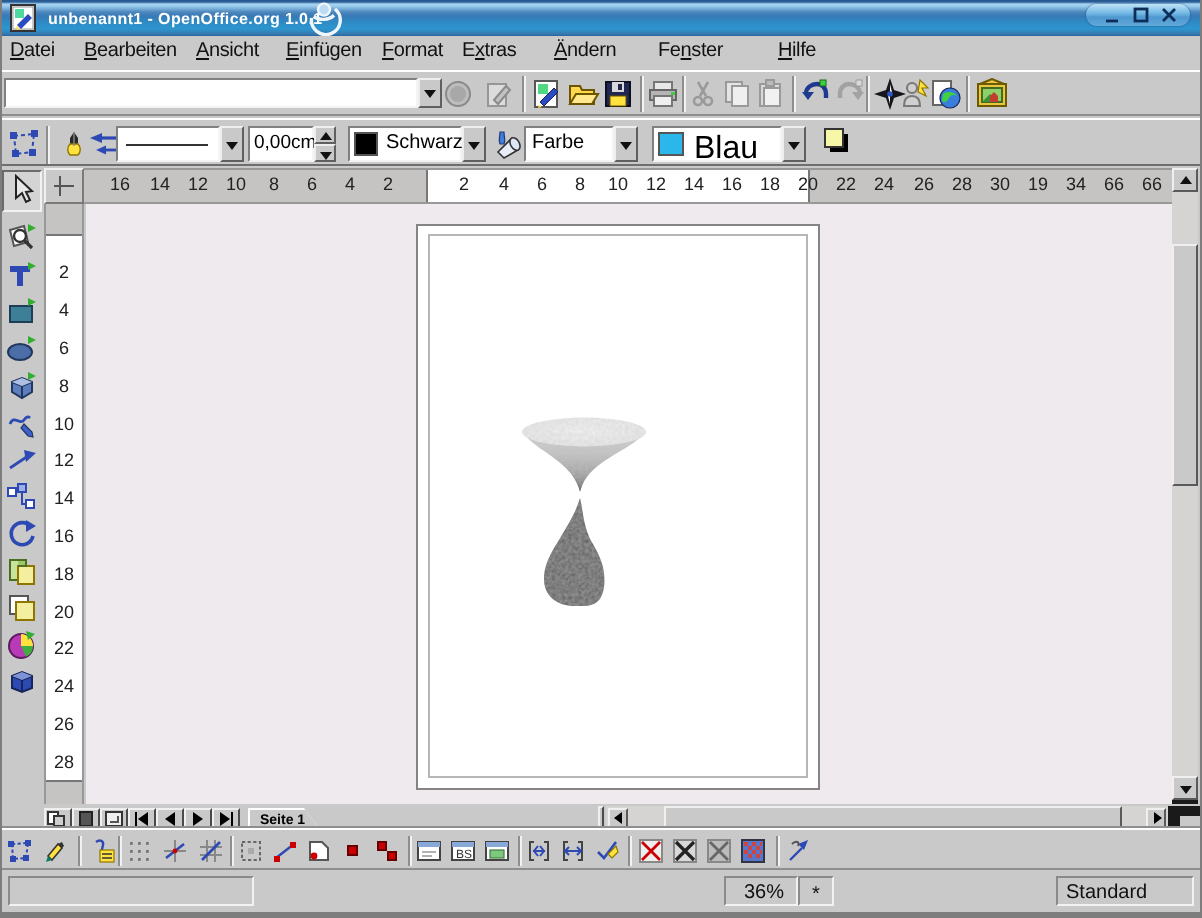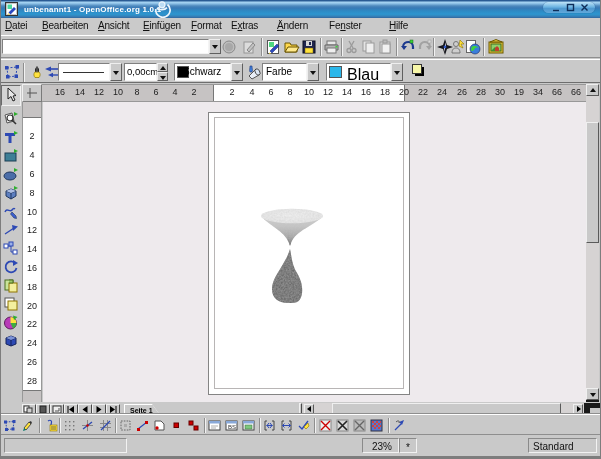--- a/index.html
+++ b/index.html
@@ -265,21 +265,21 @@
       <span style="position:absolute;left:2px;top:2px;">0,00cm</span>
     </div>
   <div class="combobtn" style="left:157px;top:3px;width:11px;height:9px;">
       <div class="arrup" style="left:2px;top:2px;"></div>
     </div>
   <div class="combobtn" style="left:157px;top:12px;width:11px;height:9px;">
       <div class="arrdn" style="left:2px;top:3px;"></div>
     </div>
   <div class="sunken" style="position:absolute;left:174px;top:3px;width:57px;height:18px;font-size:10px;">
     <div style="position:absolute;left:2px;top:2px;width:12px;height:12px;background:#000;border:1px solid #555;"></div>
-    <span style="position:absolute;left:8px;top:2px;text-align:center;">Schwarz</span>
+    <span style="position:absolute;left:18px;top:2px;text-align:center;">Schwarz</span>
     </div>
   <div class="combobtn" style="left:231px;top:3px;width:12px;height:18px;">
       <div class="arrdn" style="left:2px;top:7px;"></div>
     </div>
   <div class="ico" style="left:247px;top:4px;">
     <svg width="16" height="16">
         <path d="M2 12 L5 15 L12 11 L9 5 Z" fill="#e8eef8" stroke="#333" stroke-width="0.8"></path>
         <ellipse cx="10.5" cy="8" rx="2.2" ry="3.4" fill="#dce6f4" stroke="#333" stroke-width="0.8" transform="rotate(-30 10.5 8)"></ellipse>
         <path d="M3 2 C3 5 2 6 3 8 L5 8 C6 6 5 5 5 2 Z" fill="#3f7edc" stroke="#223a77" stroke-width="0.6"></path>
       </svg>
@@ -722,21 +722,21 @@
       <svg width="13" height="13">
         <path d="M2 11 L8 5" stroke="#2d49b4" stroke-width="1.2"></path>
         <path d="M6 3 L11 1 L9 6 Z" fill="#2d49b4"></path>
         <path d="M3 3 C5 1 7 2 6 4" fill="none" stroke="#555"></path>
       </svg>
     </div>
 </div>
 <div id="statusbar" class="abs">
   <div class="sfield" style="left:4px;width:123px;"></div>
   <div class="sfield" style="left:362px;width:37px;">
-      <span style="position:absolute;left:9px;top:2px;">23%</span>
+      <span style="position:absolute;left:9px;top:2px;">36%</span>
     </div>
   <div class="sfield" style="left:399px;width:18px;">
       <span style="position:absolute;left:6px;top:3px;">*</span>
     </div>
   <div class="sfield" style="left:528px;width:69px;">
       <span style="position:absolute;left:4px;top:2px;">Standard</span>
     </div>
 </div>
 <div id="winborder" class="abs"></div>
 

